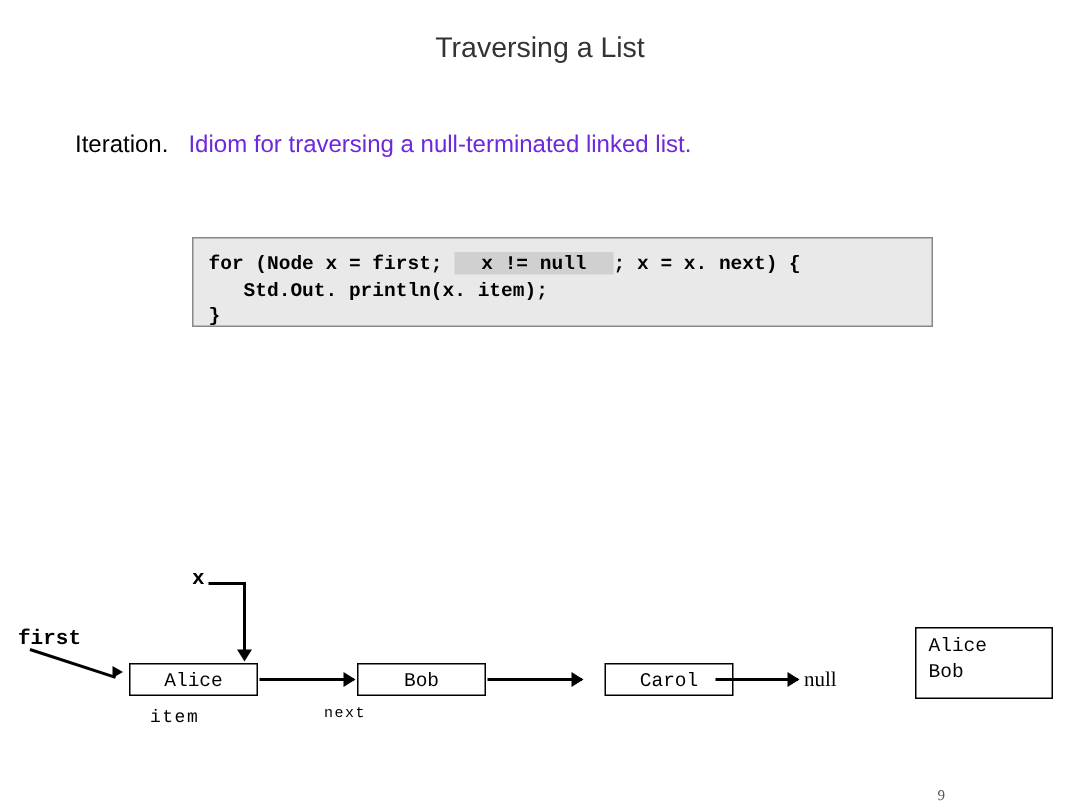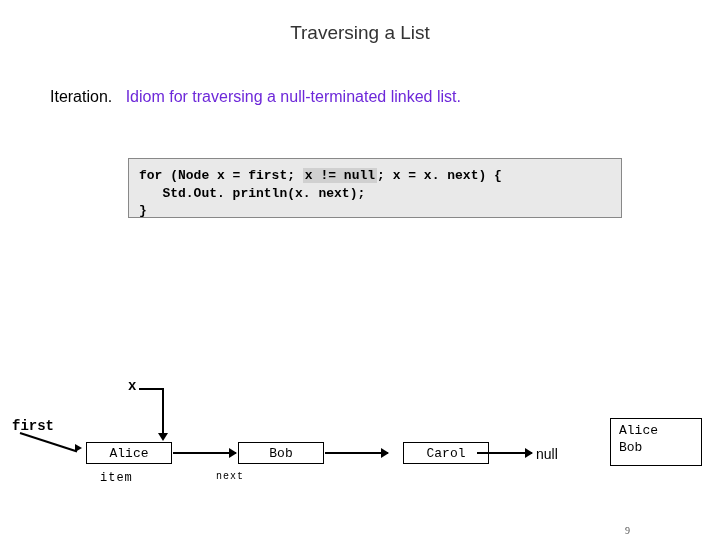--- a/index.html
+++ b/index.html
@@ -7,39 +7,39 @@
   .slide { width: 636px; height: 540px; position: relative; }
 
   .title { position: absolute; top: 22px; left: 0; width: 720px; text-align: center; font-size: 19px; color: #333; font-family: "Comic Sans MS", cursive, sans-serif; }
 
   .subtitle { position: absolute; top: 88px; left: 50px; font-size: 16px; font-family: "Comic Sans MS", cursive, sans-serif; }
   .subtitle .lead { color: #000; text-align: right; }
   .subtitle .rest { color: #6d28d9; }
 
   .codebox { position: absolute; top: 158px; left: 128px; width: 494px; height: 60px; background: #e9e9e9; border: 1px solid #888; padding: 8px 10px; font-family: "Courier New", monospace; font-size: 13px; line-height: 1.35; white-space: pre; }
   .codebox .kw { font-weight: bold; }
-  .codebox .hl { background: #d0d0d0; padding: 0 2px; }
+  .codebox .hl { background: #d0d0d0; padding: 0 18px; }
 
   
   .xlabel { position: absolute; top: 378px; left: 128px; font-family: "Courier New", monospace; font-size: 14px; font-weight: bold; }
   .firstlabel { position: absolute; top: 418px; left: 12px; font-family: "Courier New", monospace; font-size: 14px; font-weight: bold; }
 
   .xline-h { position: absolute; top: 388px; left: 139px; width: 24px; height: 2px; background: #000; }
   .xline-v { position: absolute; top: 388px; left: 162px; width: 2px; height: 47px; background: #000; }
   .xline-arrow { position: absolute; top: 433px; left: 158px; width: 0; height: 0; border-left: 5px solid transparent; border-right: 5px solid transparent; border-top: 8px solid #000; }
 
   .firstline { position: absolute; top: 432px; left: 20px; width: 60px; height: 2px; background: #000; transform: rotate(18deg); transform-origin: left center; }
   .firstline-arrow { position: absolute; top: 444px; left: 75px; width: 0; height: 0; border-left: 7px solid #000; border-top: 4px solid transparent; border-bottom: 4px solid transparent; }
 
   .nodebox { position: absolute; border: 1px solid #000; background: #fff; height: 22px; display: flex; align-items: center; justify-content: center; font-family: "Courier New", monospace; font-size: 13px; }
   .node1 { top: 442px; left: 86px; width: 86px; }
   .node2 { top: 442px; left: 238px; width: 86px; }
   .node3 { top: 442px; left: 403px; width: 86px; text-align: right; }
 
-  .nulltxt { position: absolute; top: 446px; left: 536px; font-family: Liberation Sans, sans-serif; font-size: 14px; }
+  .nulltxt { position: absolute; top: 446px; left: 536px; font-family: Liberation Serif, serif; font-size: 14px; }
 
   .arrow { position: absolute; top: 452px; height: 2px; background: #000; }
   .arrow::after { content: ""; position: absolute; right: -1px; top: -4px; width: 0; height: 0; border-left: 8px solid #000; border-top: 5px solid transparent; border-bottom: 5px solid transparent; }
   .a1 { left: 173px; width: 63px; }
   .a2 { left: 325px; width: 63px; }
   .a3 { left: 477px; width: 55px; }
 
   .itemlbl { position: absolute; top: 471px; left: 100px; font-family: "Courier New", monospace; font-size: 12px; letter-spacing: 1px; }
   .nextlbl { position: absolute; top: 471px; left: 176px; font-family: "Courier New", monospace; font-size: 10px; letter-spacing: 1px; padding-left: 40px; }
 
@@ -54,21 +54,21 @@
 
   <div class="title">Traversing a List</div>
 
   <div class="subtitle">
     <span class="lead">Iteration.</span>
     <span> &nbsp;</span>
     <span class="rest">Idiom for traversing a null-terminated linked list.</span>
   </div>
 
   <div class="codebox"><span class="kw">for (Node x = first; </span><span class="kw hl">x != null</span><span class="kw">; x = x. next) {</span>
-<span class="kw">   Std.Out. println(x. next);</span>
+<span class="kw">   Std.Out. println(x. item);</span>
 <span class="kw">}</span></div>
 
   <div class="xlabel">x</div>
   <div class="xline-h"></div>
   <div class="xline-v"></div>
   <div class="xline-arrow"></div>
 
   <div class="firstlabel">first</div>
   <div class="firstline"></div>
   <div class="firstline-arrow"></div>

